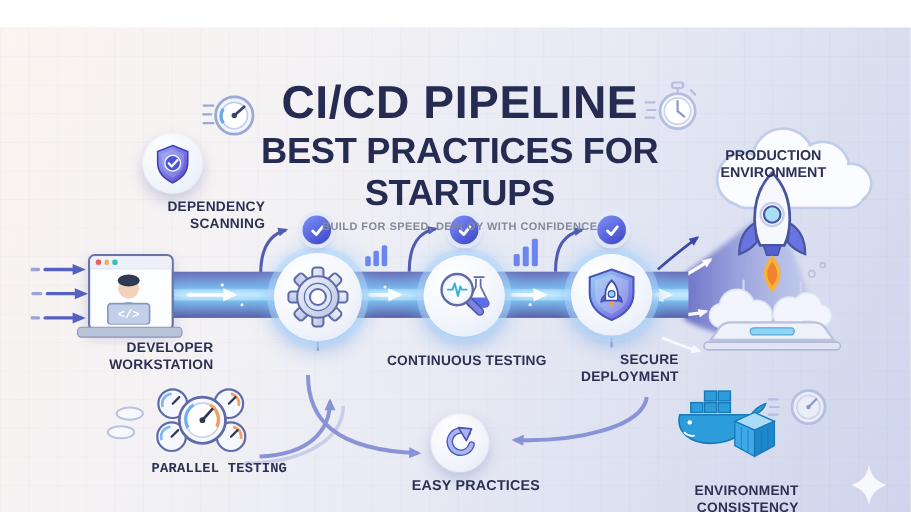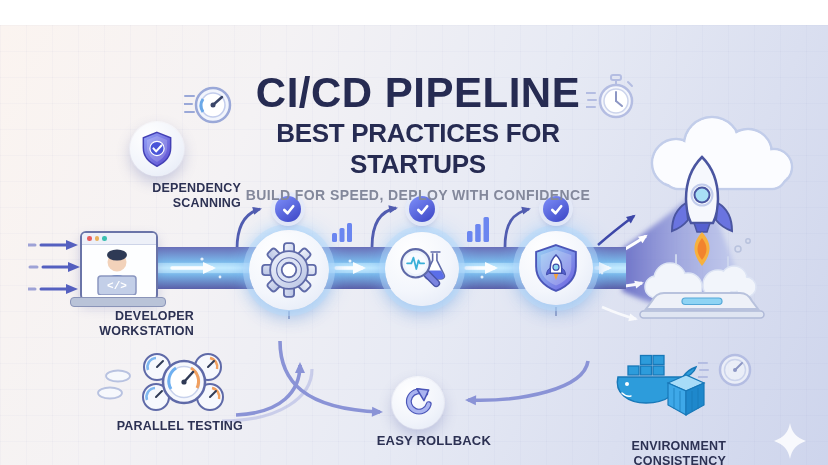--- a/index.html
+++ b/index.html
@@ -17,22 +17,22 @@
     background-size:26px 26px;
   }
   .abs{position:absolute;}
   .lbl{
     position:absolute;z-index:5;text-align:right;color:#2c3153;
     font-weight:800;font-size:12.5px;line-height:1.22;letter-spacing:.2px;
   }
   .lbl .note{display:block;font-size:11.5px;color:#62677f;font-weight:700;margin-top:2px;}
   .title-block{position:absolute;left:218px;top:46px;width:400px;text-align:center;z-index:5;}
   .title{font-size:42px;font-weight:900;color:#262b52;letter-spacing:.5px;line-height:1.04;}
-  .subtitle{font-size:26px;font-weight:900;color:#262b52;letter-spacing:-.3px;margin-top:3px;}
-  .tagline{font-size:14px;font-weight:600;color:#83889b;letter-spacing:.4px;margin-top:7px;}
+  .subtitle{font-size:33px;font-weight:900;color:#262b52;letter-spacing:-.3px;margin-top:3px;}
+  .tagline{font-size:10px;font-weight:600;color:#83889b;letter-spacing:.4px;margin-top:7px;}
   .icon-disc{
     position:absolute;border-radius:50%;z-index:3;display:flex;align-items:center;justify-content:center;
     background:radial-gradient(circle at 35% 28%,#ffffff 0%,#f3f6fc 55%,#dfe6f5 100%);
     box-shadow:0 0 0 6px rgba(185,220,250,.45),0 0 22px rgba(130,195,255,.85),0 8px 16px rgba(90,110,180,.28);
   }
   .soft-disc{
     position:absolute;border-radius:50%;z-index:3;display:flex;align-items:center;justify-content:center;
     background:radial-gradient(circle at 35% 28%,#ffffff 0%,#f1f4fb 60%,#e2e8f5 100%);
     box-shadow:0 6px 14px rgba(90,100,170,.30),0 0 0 1px rgba(255,255,255,.8);
   }
@@ -256,20 +256,21 @@
       <circle cx="29" cy="30" r="15" fill="#f8fbff"></circle>
       <polyline points="17,30 23,30 26,22 30,38 33,26 35,30 41,30" stroke="#3ab0d8" stroke-width="2.5" fill="none" stroke-linecap="round" stroke-linejoin="round"></polyline>
     </svg>
   </div>
   <div class="badge" style="left:409px;top:171px;">
     <svg width="15" height="15" viewBox="0 0 16 16">
       <path d="M3.5 8.5 L7 12 L13 4.5" stroke="#ffffff" stroke-width="2.8" fill="none" stroke-linecap="round" stroke-linejoin="round"></path>
     </svg>
   </div>
   <div class="lbl" style="left:347px;top:296px;width:150px;">
+    <span>CONTINUOUS TESTING</span>
   </div>
 
   <svg class="abs" style="left:466px;top:190px;z-index:3;" width="24" height="28" viewBox="0 0 24 28">
     <g fill="#6b86f0">
         <rect x="1" y="16" width="5.5" height="11" rx="1.5"></rect>
         <rect x="9.2" y="9" width="5.5" height="18" rx="1.5"></rect>
         <rect x="17.5" y="2" width="5.5" height="25" rx="1.5"></rect>
       </g>
   </svg>
 
@@ -288,37 +289,39 @@
       <path d="M26.5 34 c-3.5 2 -5 5.5 -5 9 l5 -2.5 Z" fill="#5560d0" stroke="#3f4aa8" stroke-width="1.2"></path>
       <path d="M41.5 34 c3.5 2 5 5.5 5 9 l-5 -2.5 Z" fill="#5560d0" stroke="#3f4aa8" stroke-width="1.2"></path>
       <path d="M31 42 h6 l-3 8 Z" fill="#f5a23c"></path>
     </svg>
   </div>
   <div class="badge" style="left:543px;top:171px;">
     <svg width="15" height="15" viewBox="0 0 16 16">
       <path d="M3.5 8.5 L7 12 L13 4.5" stroke="#ffffff" stroke-width="2.8" fill="none" stroke-linecap="round" stroke-linejoin="round"></path>
     </svg>
   </div>
+  <div class="lbl" style="left:497px;top:295px;width:120px;">SECURE DEPLOYMENT</div>
 
   <svg class="abs" style="left:634px;top:80px;z-index:2;" width="185" height="95" viewBox="0 0 185 95">
     <g fill="#fbfcff" stroke="#c2cdea" stroke-width="2.5">
       <circle cx="42" cy="58" r="24"></circle>
         <circle cx="78" cy="40" r="28"></circle>
         <circle cx="114" cy="48" r="24"></circle>
       <circle cx="140" cy="62" r="18"></circle>
         <rect x="30" y="56" width="122" height="28" rx="14"></rect>
     </g>
     <g fill="#fbfcff">
       <circle cx="42" cy="58" r="22.5"></circle>
         <circle cx="78" cy="40" r="26.5"></circle>
         <circle cx="114" cy="48" r="22.5"></circle>
       <circle cx="140" cy="62" r="16.5"></circle>
         <rect x="31.5" y="57.5" width="119" height="25" rx="12.5"></rect>
     </g>
   </svg>
+  <div class="cloud-label">PRODUCTION ENVIRONMENT</div>
 
   <svg class="abs" style="left:630px;top:122px;z-index:2;" width="160" height="178" viewBox="0 0 160 178">
 
     <path d="M72 10 C84 22 88 36 88 52 C88 62 86 70 83 76 L61 76 C58 70 56 62 56 52 C56 36 60 22 72 10 Z" fill="#f6f8fd" stroke="#4a55a0" stroke-width="2.5"></path>
     <circle cx="72" cy="48" r="10.5" fill="none" stroke="#c3cdec" stroke-width="2"></circle>
     <circle cx="72" cy="48" r="7.5" fill="#a8dff5" stroke="#4a55a0" stroke-width="2"></circle>
     <path d="M56 56 C46 62 42 72 42 84 C48 82 54 78 58 73 Z" fill="#6a74e0" stroke="#4a55a0" stroke-width="2"></path>
     <path d="M88 56 C98 62 102 72 102 84 C96 82 90 78 86 73 Z" fill="#6a74e0" stroke="#4a55a0" stroke-width="2"></path>
     <path d="M64 76 L80 76 L77 85 L67 85 Z" fill="#5560d0" stroke="#4a55a0" stroke-width="1.5"></path>
 
@@ -373,30 +376,30 @@
       <path d="M82 41 A9 9 0 0 1 89 52" stroke="#f0a060" stroke-width="2.5" fill="none"></path>
       <line x1="80" y1="50" x2="86" y2="44" stroke="#2f3a55" stroke-width="2" stroke-linecap="round"></line>
     </g>
     <circle cx="54" cy="35" r="21" fill="#f6f8fd" stroke="#5f6aa8" stroke-width="2.5"></circle>
     <circle cx="54" cy="35" r="15.5" fill="#ffffff" stroke="#c8d2ec" stroke-width="1.5"></circle>
     <path d="M41 42 A15.5 15.5 0 0 1 46 21" stroke="#6fb0f0" stroke-width="3" fill="none"></path>
     <path d="M61 21 A15.5 15.5 0 0 1 67 41" stroke="#f0a060" stroke-width="3" fill="none"></path>
     <line x1="54" y1="35" x2="63" y2="25" stroke="#2f3a55" stroke-width="2.5" stroke-linecap="round"></line>
     <circle cx="54" cy="35" r="2.6" fill="#2f3a55"></circle>
   </svg>
-  <div class="lbl" style="left:108px;top:394px;width:135px;">PARALLEL TESTING</div>
+  <div class="lbl" style="left:126px;top:394px;width:135px;font-family:Liberation Mono, monospace;">PARALLEL TESTING</div>
 
   <div class="soft-disc" style="left:392px;top:352px;width:52px;height:52px;">
     <svg width="38" height="38" viewBox="0 0 64 64">
       <path d="M44 16 A17 17 0 1 0 50 34" fill="none" stroke="#4a55b8" stroke-width="10" stroke-linecap="round"></path>
       <path d="M44 16 A17 17 0 1 0 50 34" fill="none" stroke="#aab4f0" stroke-width="6" stroke-linecap="round"></path>
       <polygon points="30,8 50,10 42,28" fill="#aab4f0" stroke="#4a55b8" stroke-width="2.5" stroke-linejoin="round"></polygon>
     </svg>
   </div>
-  <div class="lbl" style="left:346px;top:408px;width:145px;font-size:13px;">EASY ROLLBACK</div>
+  <div class="lbl" style="left:346px;top:408px;width:145px;font-size:13px;">EASY PRACTICES</div>
 
   <svg class="abs" style="left:610px;top:328px;z-index:2;" width="98" height="66" viewBox="0 0 98 66">
     <g fill="#2d9cdb" stroke="#1878b8" stroke-width="1.3">
       <rect x="18" y="13" width="11" height="9"></rect>
         <rect x="30.5" y="13" width="11" height="9"></rect>
       <rect x="43" y="13" width="11" height="9"></rect>
         <rect x="30.5" y="2.5" width="11" height="9"></rect>
         <rect x="43" y="2.5" width="11" height="9"></rect>
     </g>
     <path d="M8 24 H74 C78 24 84 20 86 14 C80 16 76 19 73 24 C70 40 56 50 36 50 C18 50 4 40 8 24 Z" fill="#2d9cdb" stroke="#1878b8" stroke-width="1.5"></path>

